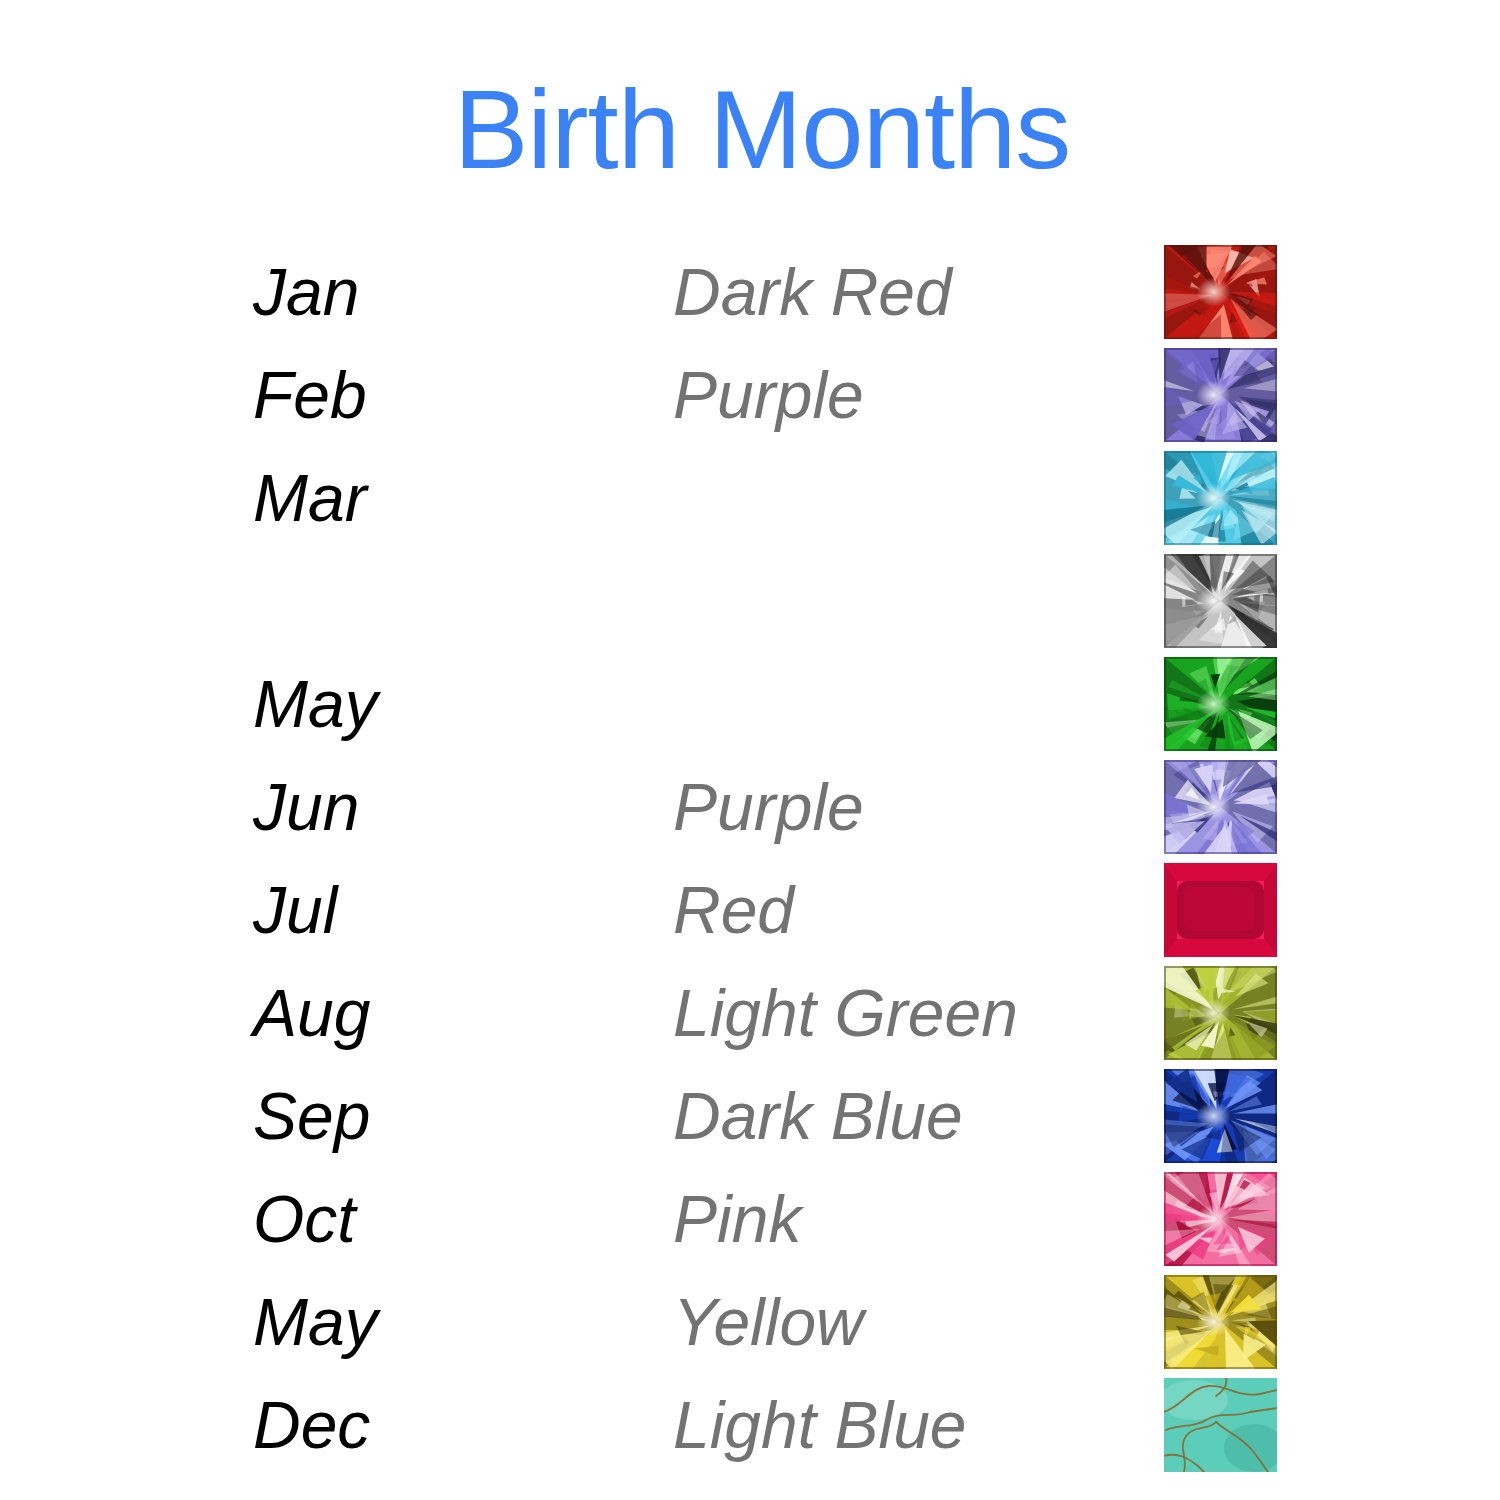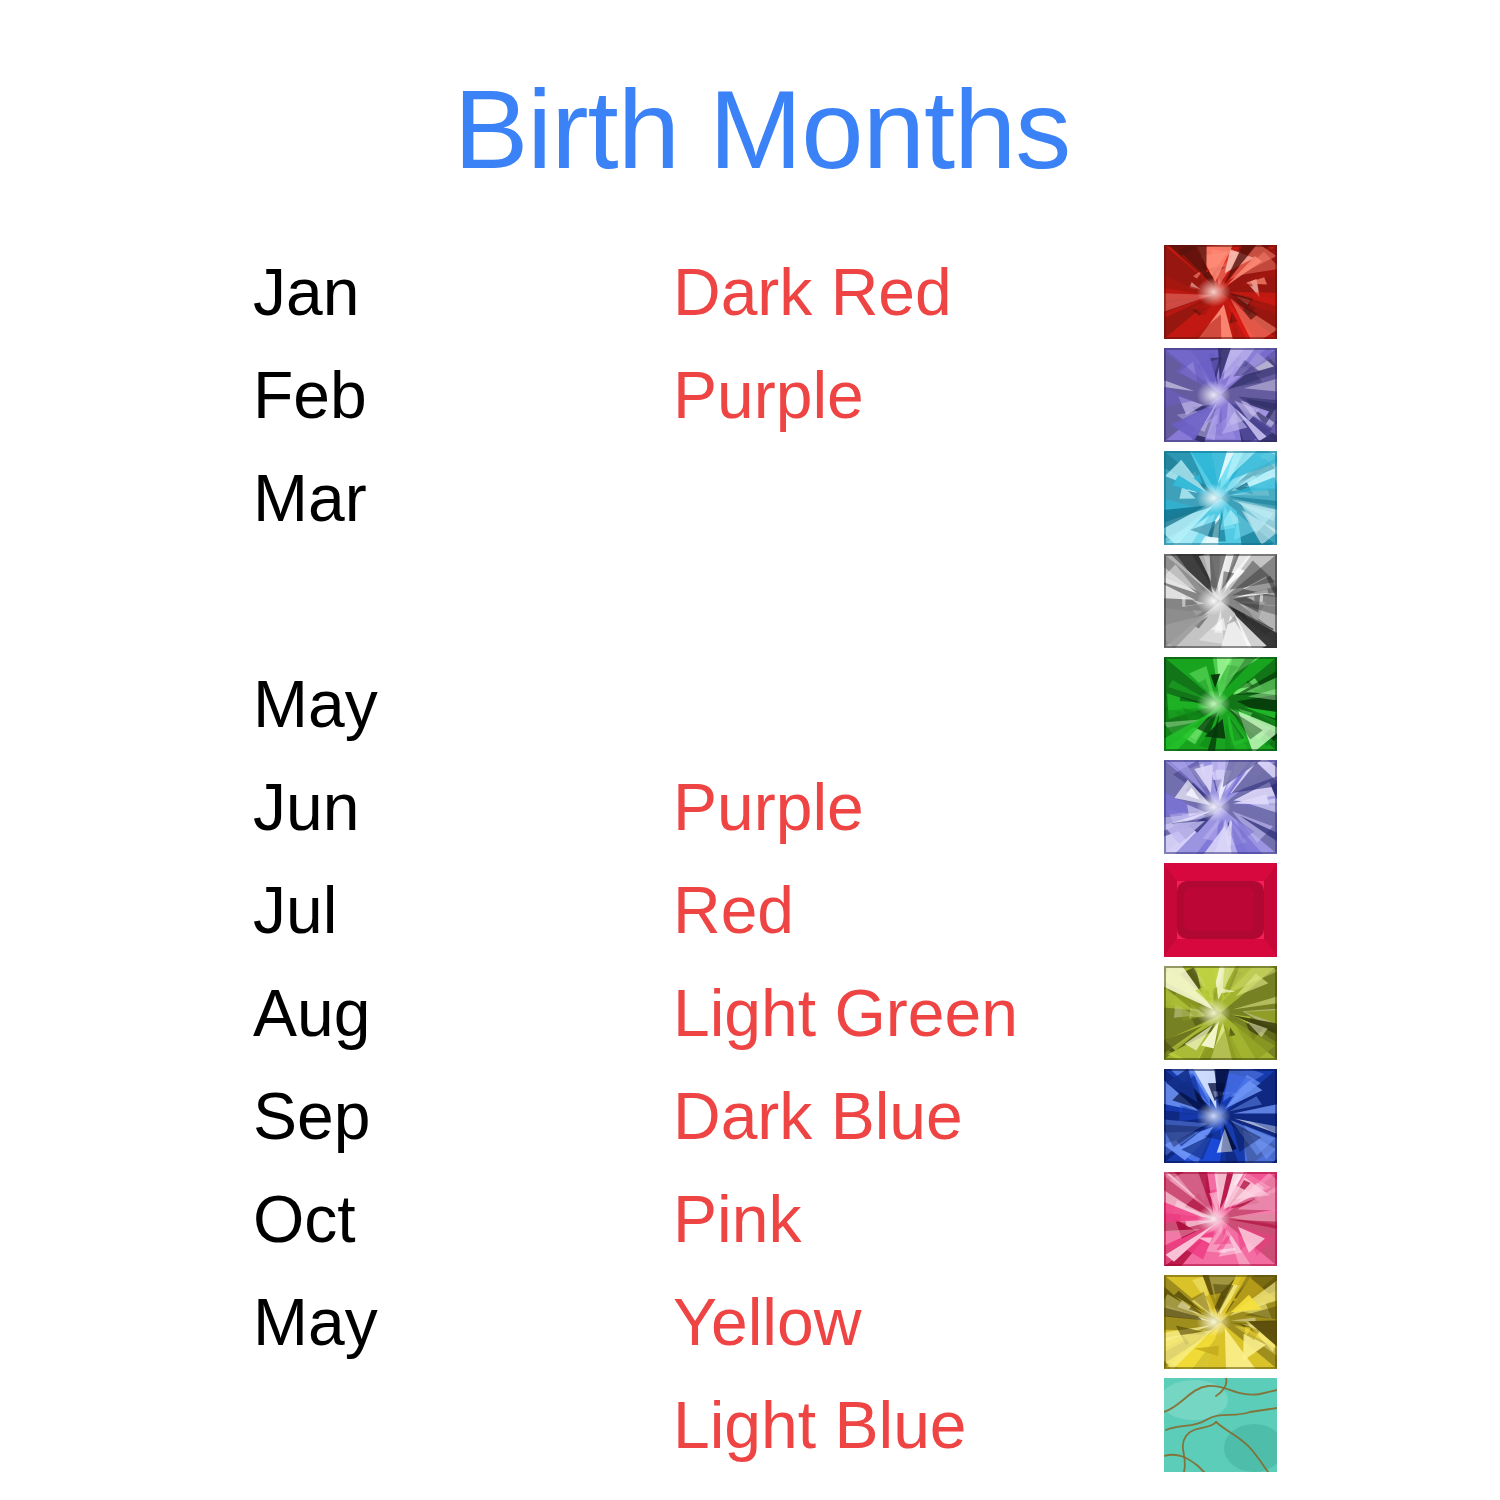--- a/index.html
+++ b/index.html
@@ -27,20 +27,21 @@
     letter-spacing: -1px;
     line-height: 1.0;
     margin: 12px;
     white-space: nowrap;
   }
   #rows {
     position: absolute;
     left: 0;
     top: 245px;
     width: 1316px;
+    font-style: italic;
   }
   .row {
     position: relative;
     height: 103px;
   }
   .cell-month {
     position: absolute;
     left: 253px;
     top: 0;
     width: 360px;
@@ -51,21 +52,21 @@
     white-space: nowrap;
   }
   .cell-color {
     position: absolute;
     left: 673px;
     top: 0;
     width: 470px;
     height: 95px;
     line-height: 95px;
     font-size: 66px;
-    color: #ef4444;
+    color: #737373;
     white-space: nowrap;
   }
   .cell-gem {
     position: absolute;
     left: 1164px;
     top: 0;
     width: 113px;
     height: 94px;
   }
   .cell-gem svg {
@@ -757,20 +758,21 @@
                 <stop offset="0" stop-color="#fffce0" stop-opacity="0.95"></stop>
                 <stop offset="1" stop-color="#fffce0" stop-opacity="0"></stop>
               </radialGradient>
             </defs>
             <ellipse cx="51.5" cy="47" rx="19" ry="16" fill="url(#g13)"></ellipse>
             <rect x="0" y="0" width="113" height="94" fill="none" stroke="#554a07" stroke-width="4" opacity="0.5"></rect>
           </svg>
         </div>
       </div>
       <div class="row">
+        <div class="cell-month">Dec</div>
         <div class="cell-color">Light Blue</div>
         <div class="cell-gem">
           <svg viewBox="0 0 113 94" preserveAspectRatio="none">
             <rect x="0" y="0" width="113" height="94" fill="#5ccdb8"></rect>
             <ellipse cx="30" cy="22" rx="34" ry="20" fill="#8fe0d0" opacity="0.5"></ellipse>
             <ellipse cx="90" cy="70" rx="30" ry="24" fill="#3fae99" opacity="0.45"></ellipse>
             <path d="M0,34 C18,28 26,10 44,8 C62,6 74,20 96,16 L113,12" fill="none" stroke="#8a6425" stroke-width="1.8" opacity="0.85" stroke-linecap="round"></path>
             <path d="M2,52 C16,46 30,50 42,42 C56,33 70,40 86,34 L113,30" fill="none" stroke="#8a6425" stroke-width="1.8" opacity="0.85" stroke-linecap="round"></path>
             <path d="M20,94 C24,78 14,70 22,58 C30,47 46,52 52,44" fill="none" stroke="#8a6425" stroke-width="1.8" opacity="0.85" stroke-linecap="round"></path>
             <path d="M52,44 C66,56 76,58 88,72 C96,82 100,88 104,94" fill="none" stroke="#8a6425" stroke-width="1.8" opacity="0.85" stroke-linecap="round"></path>

